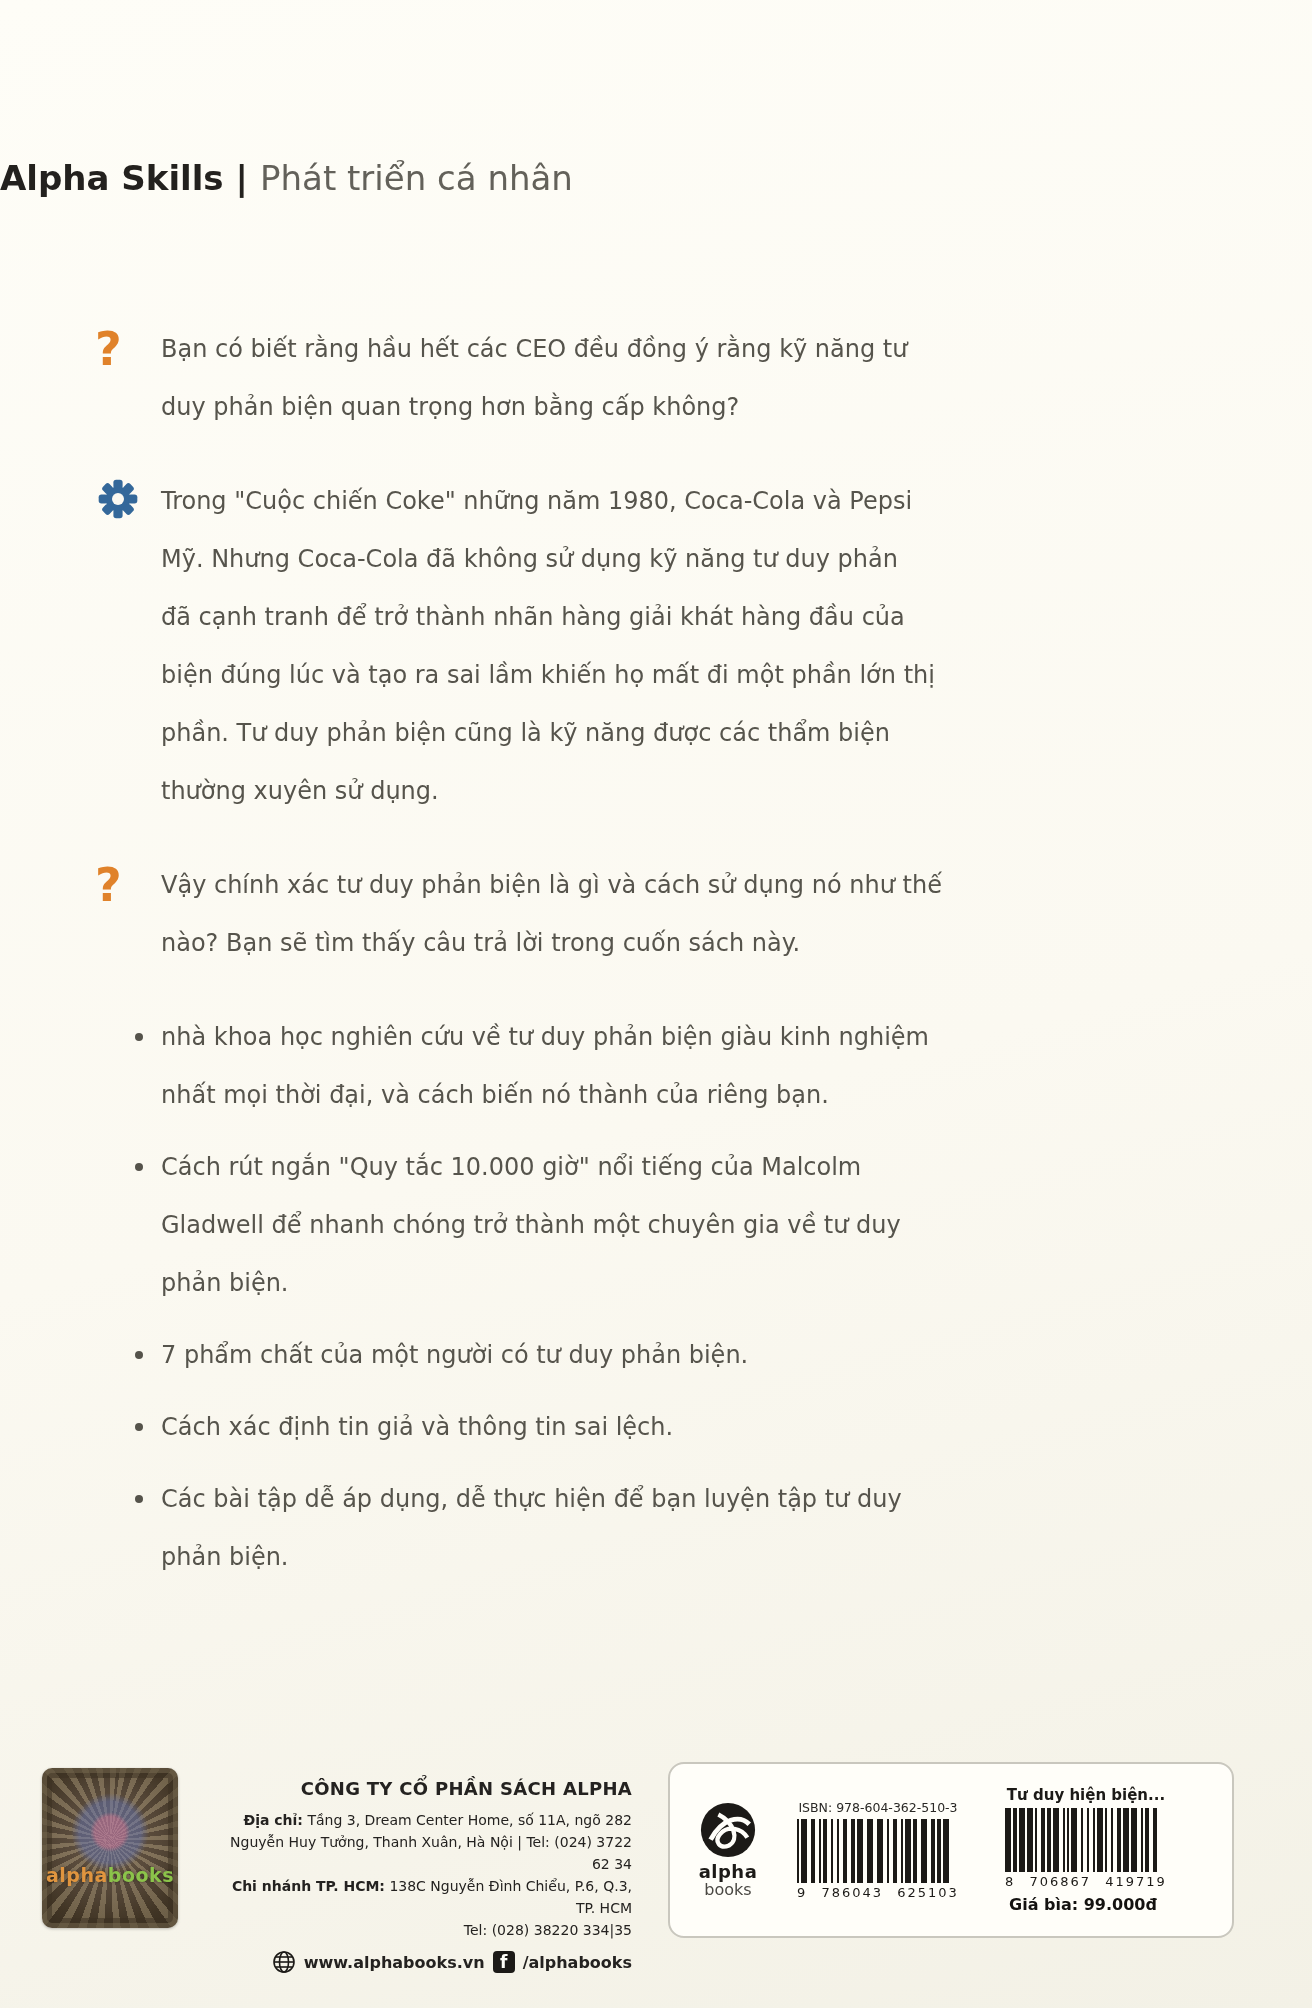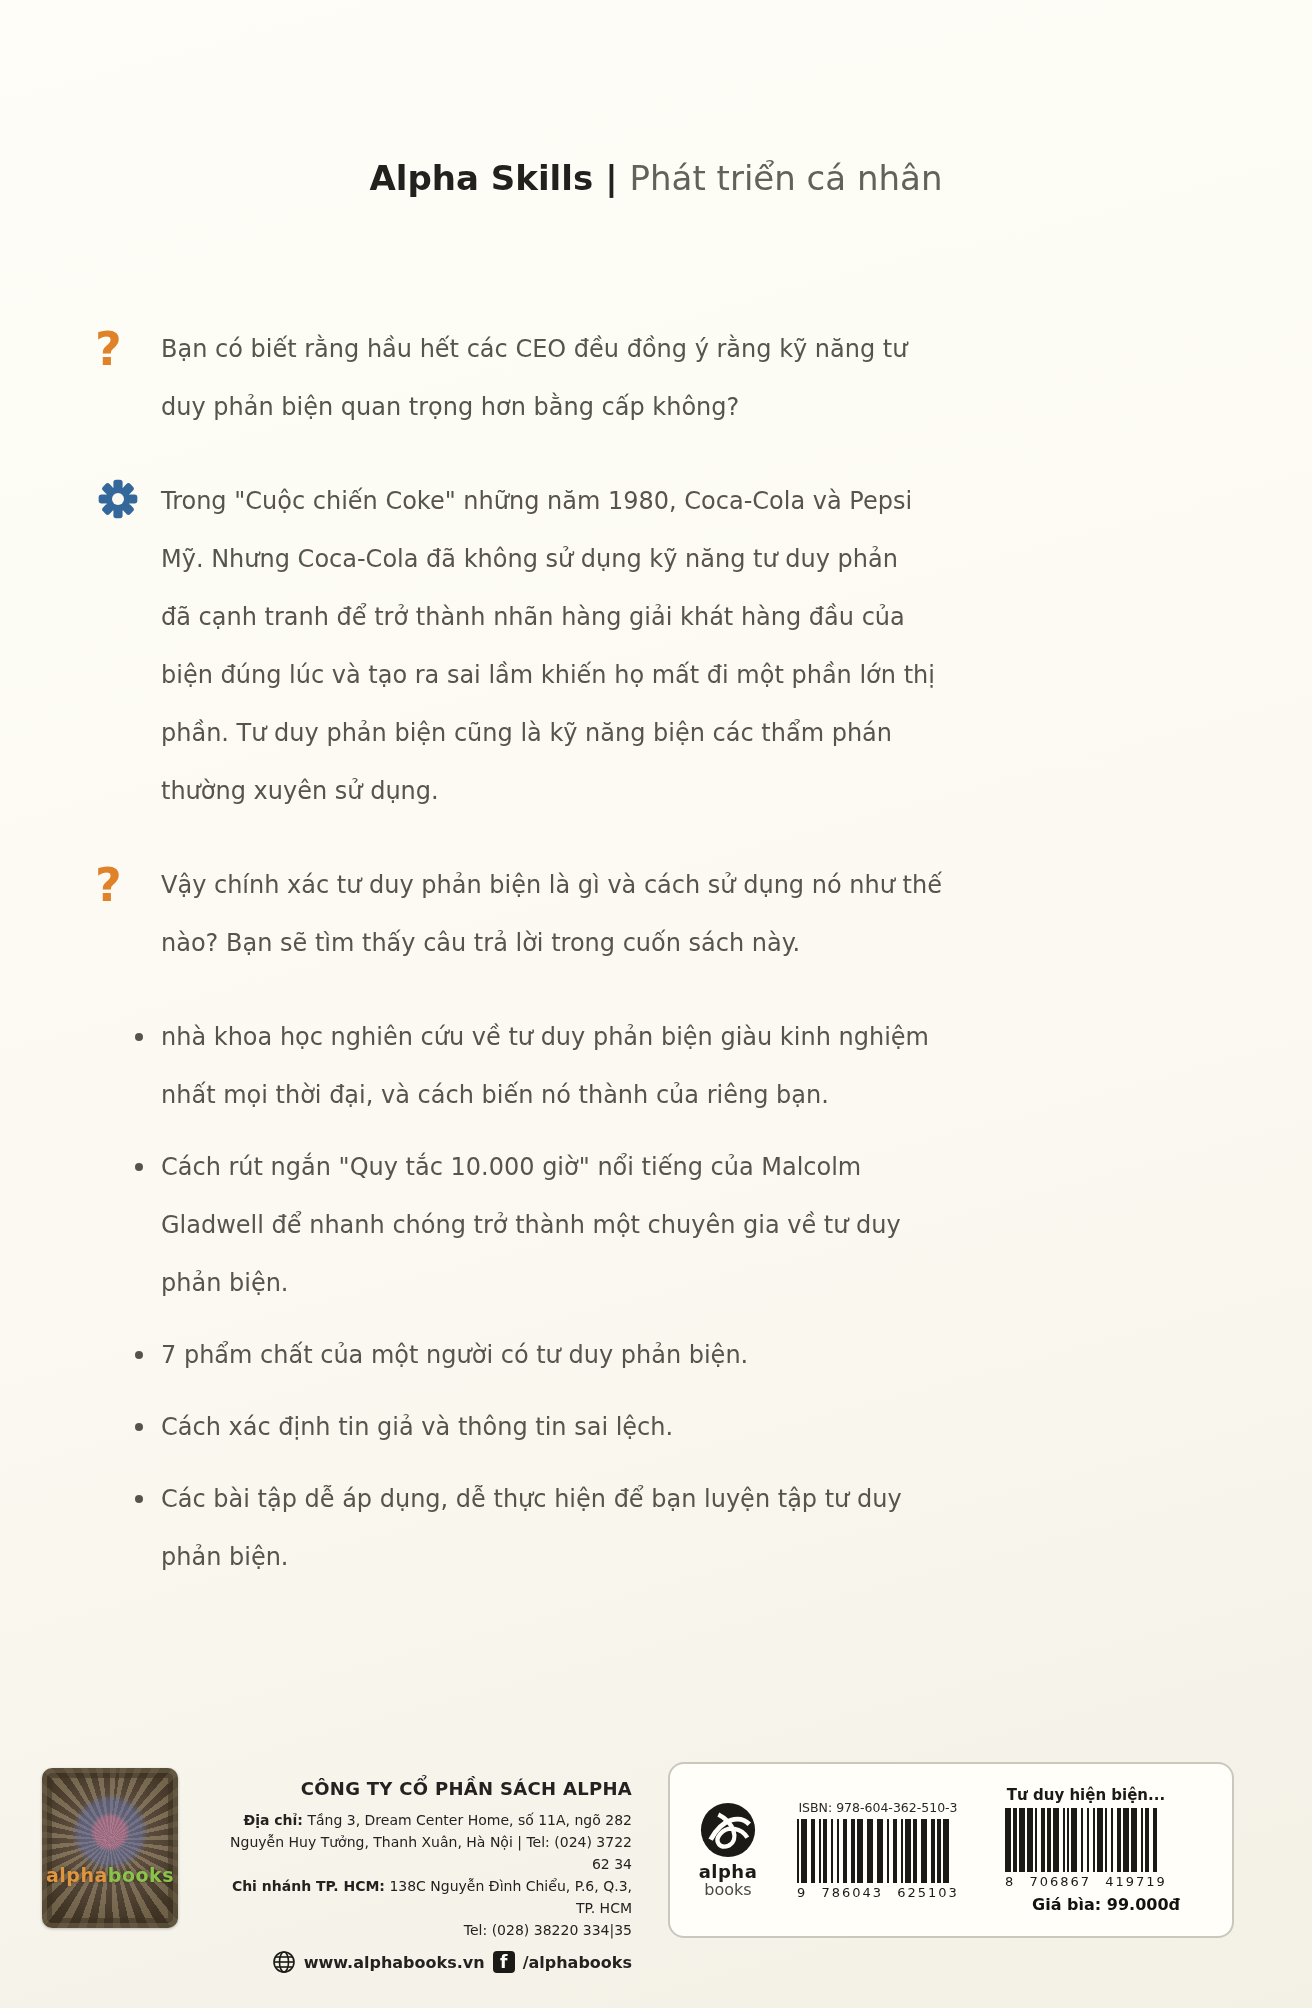--- a/index.html
+++ b/index.html
@@ -6,21 +6,21 @@
   html,body { width:1312px; height:2008px; }
   body {
     position:relative;
     font-family:"DejaVu Sans","Liberation Sans",sans-serif;
     background:linear-gradient(165deg,#fefdf7 0%,#fbf9f1 55%,#f3f1e6 100%);
     color:#55534b;
     overflow:hidden;
   }
 
   
-  .brand-line{ position:absolute; top:158px; left:0; width:100%; text-align:center; font-size:34px; color:#63615a;}
+  .brand-line{ position:absolute; top:158px; left:0; width:100%; font-size:34px; color:#63615a;}
   .brand-line .brand{ font-weight:bold; color:#23211e; }
   .brand-line .sep{ font-weight:bold; color:#23211e; margin:0 12px; }
 
   
   .content{ position:absolute; top:320px; left:95px; width:920px; }
   .intro-block{ display:flex; margin-bottom:36px; }
   .icon-col{ width:66px; flex:none; height:58px; display:flex; align-items:center; }
   .q-glyph{ font-size:46px; font-weight:bold; color:#e0822a; line-height:58px; }
   .lines{ flex:1; }
   .line{ height:58px; line-height:58px; font-size:24px; white-space:nowrap; color:#56544c; }
@@ -58,21 +58,21 @@
   .logo-top{ font-size:18px; font-weight:bold; color:#1c1a17; line-height:18px; letter-spacing:.5px; }
   .logo-bottom{ font-size:16px; color:#4a4843; line-height:18px; }
   .bc-col{ flex:none; text-align:center; color:#1c1a17; }
   .bc-col.isbn{ width:180px; }
   .bc-col.ean{ width:200px; }
   .bc-label{ font-size:12.5px; margin-bottom:4px; color:#2a2825; }
   .bc-title{ font-size:15px; font-weight:bold; margin-bottom:4px; color:#1c1a17; }
   .barcode{ height:64px; width:162px; margin:0 auto; display:flex; align-items:stretch; overflow:hidden; }
   .barcode span{ display:inline-block; background:#1c1a17; height:100%; flex:none; }
   .bc-digits{ font-size:13px; letter-spacing:2px; word-spacing:8px; margin-top:2px; color:#1c1a17; }
-  .bc-price{ font-size:16px; font-weight:bold; margin-top:6px; text-align:right; padding-right:6px; color:#141210; }
+  .bc-price{ font-size:16px; font-weight:bold; margin-top:6px; padding-right:6px; color:#141210; }
 </style>
 </head>
 <body>
 
 <div class="brand-line">
   <span class="brand">Alpha Skills</span><span class="sep">|</span><span class="category">Phát triển cá nhân</span>
 </div>
 
 <div class="content">
 
@@ -103,21 +103,21 @@
           </g>
           <circle cx="50" cy="50" r="13" fill="#fbf9f1"></circle>
         </svg>
       </span>
     </div>
     <div class="lines">
       <div class="line">Trong "Cuộc chiến Coke" những năm 1980, Coca-Cola và Pepsi</div>
       <div class="line">Mỹ. Nhưng Coca-Cola đã không sử dụng kỹ năng tư duy phản</div>
       <div class="line">đã cạnh tranh để trở thành nhãn hàng giải khát hàng đầu của</div>
       <div class="line">biện đúng lúc và tạo ra sai lầm khiến họ mất đi một phần lớn thị</div>
-      <div class="line">phần. Tư duy phản biện cũng là kỹ năng biện các thẩm phán</div>
+      <div class="line">phần. Tư duy phản biện cũng là kỹ năng được các thẩm biện</div>
       <div class="line">thường xuyên sử dụng.</div>
     </div>
   </div>
 
   <div class="intro-block">
     <div class="icon-col">
       <div class="q-glyph">?</div>
     </div>
     <div class="lines">
       <div class="line">Vậy chính xác tư duy phản biện là gì và cách sử dụng nó như thế</div>

